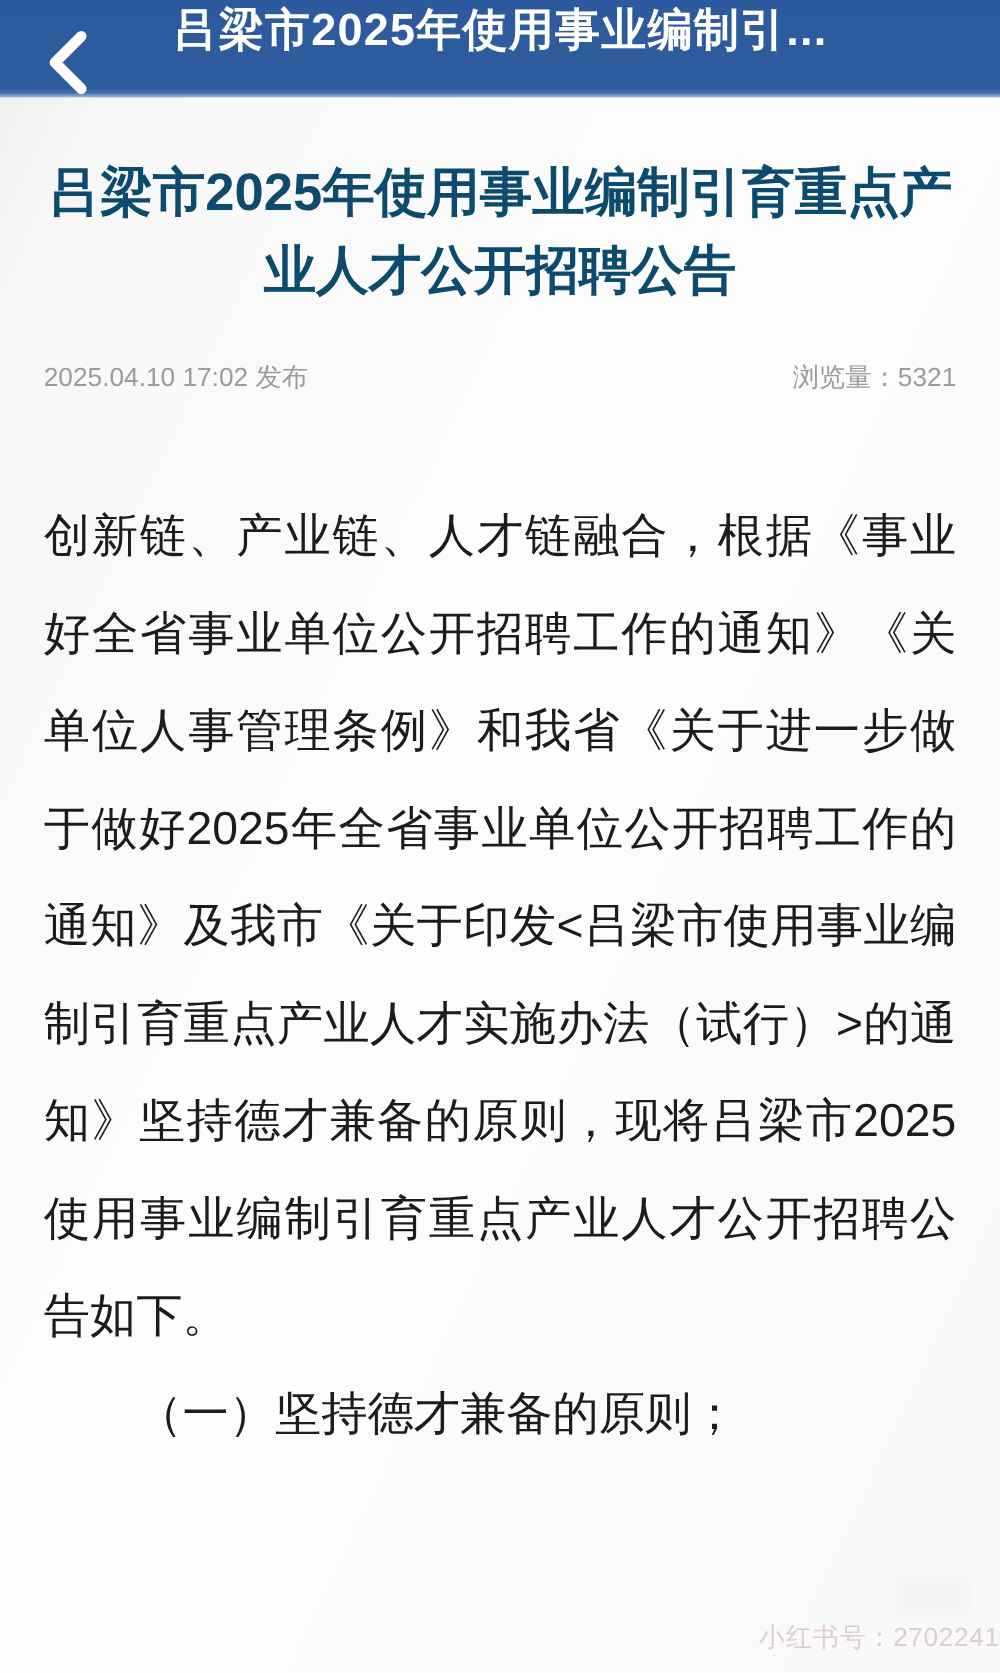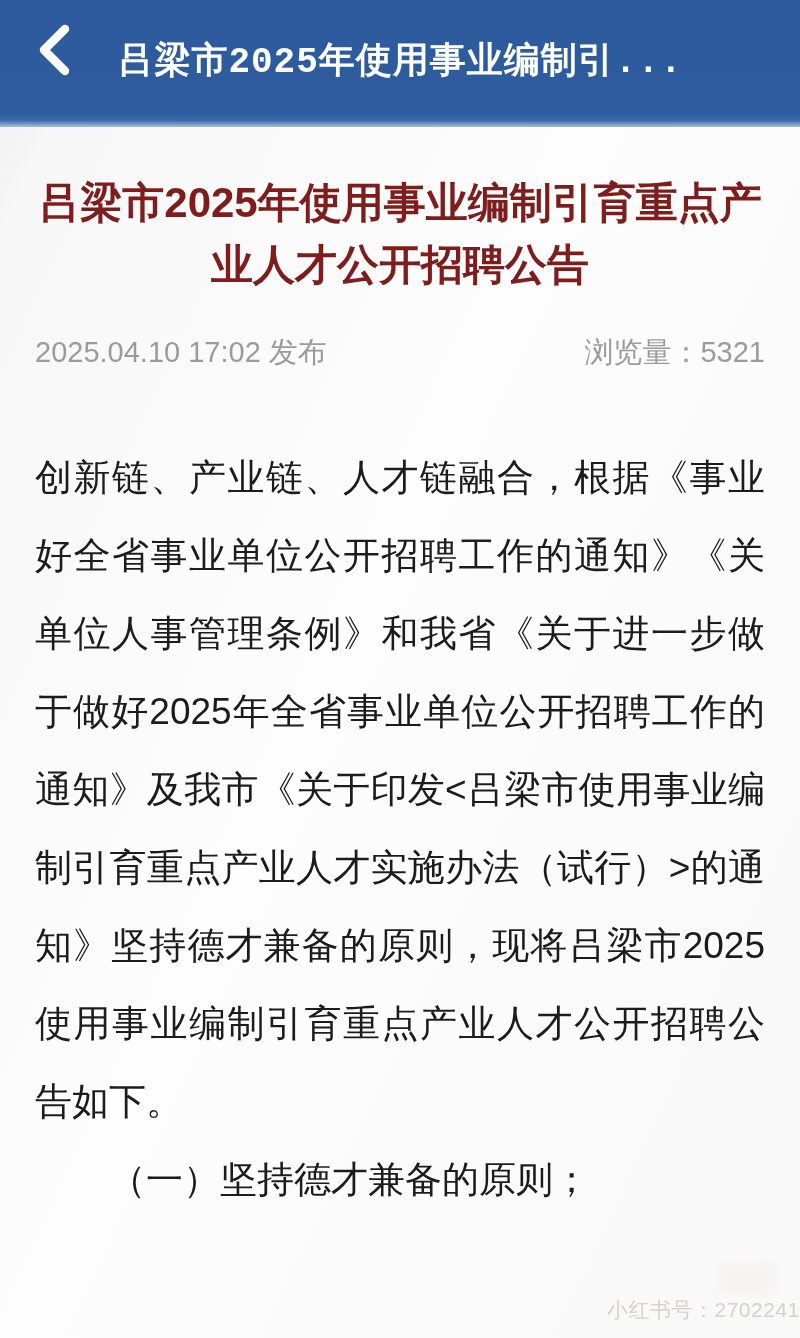--- a/index.html
+++ b/index.html
@@ -10,26 +10,25 @@
     height: 1338px;
     overflow: hidden;
     position: relative;
     background: linear-gradient(115deg, #ececee 0%, #f7f7f8 8%, #fdfdfd 45%, #f8f8f8 100%);
     color: #1a1a1a;
   }
 
   
   .appbar {
     position: relative;
-    height: 127px;
+    height: 78px;
     background: linear-gradient(180deg, #2d5a9e 0%, #2e5c9e 90%, #3f6cab 95%, #a9bedb 100%);
     display: flex;
-    align-items: center;
+    align-items: flex-start;
     justify-content: center;
-    font-family: Liberation Mono, monospace;
   }
   .back-button {
     position: absolute;
     left: 18px;
     top: 0;
     height: 100px;
     width: 70px;
     display: flex;
     align-items: center;
     justify-content: center;
@@ -50,28 +49,28 @@
   .page {
     position: relative;
     width: 800px;
   }
   .article-title {
     margin: 45px 28px 0 28px;
     font-size: 42px;
     line-height: 62px;
     font-weight: 700;
     text-align: center;
-    color: #7f1d1d;
+    color: #0c4a6e;
   }
   .meta {
     margin: 36px 35px 0 35px;
     display: flex;
     justify-content: space-between;
     align-items: center;
-    font-size: 29px;
+    font-size: 21px;
     line-height: 40px;
     color: #9b9b9b;
   }
   .body {
     margin-top: 67px;
     padding: 0 35px;
     font-size: 37px;
     color: #1c1c1c;
   }
   .body-line {

